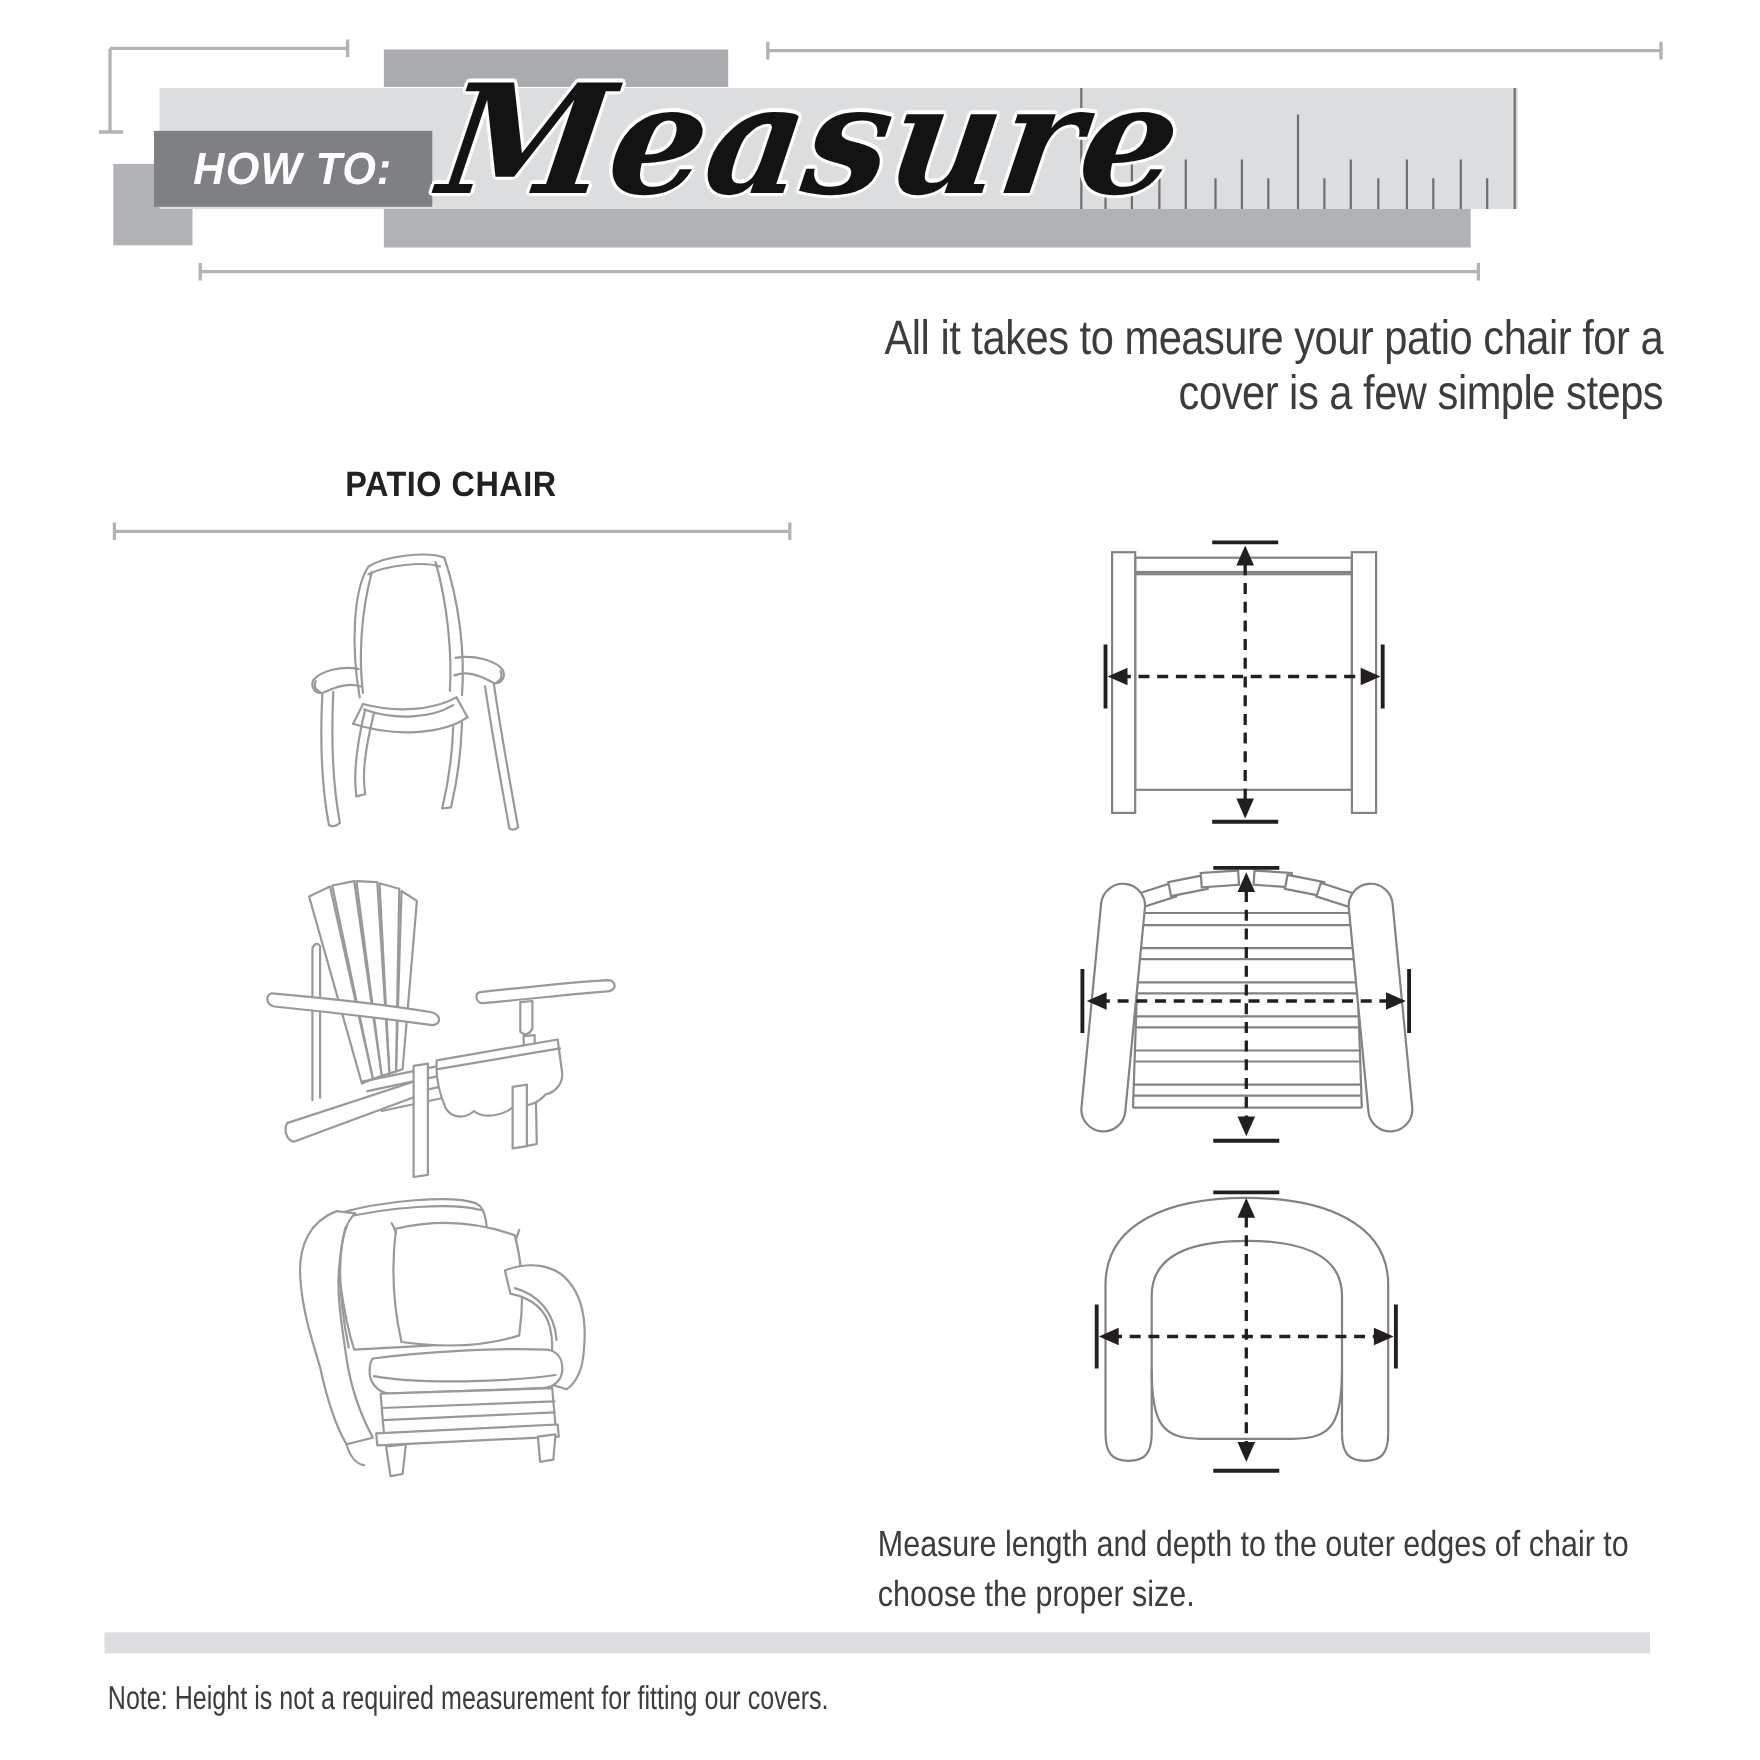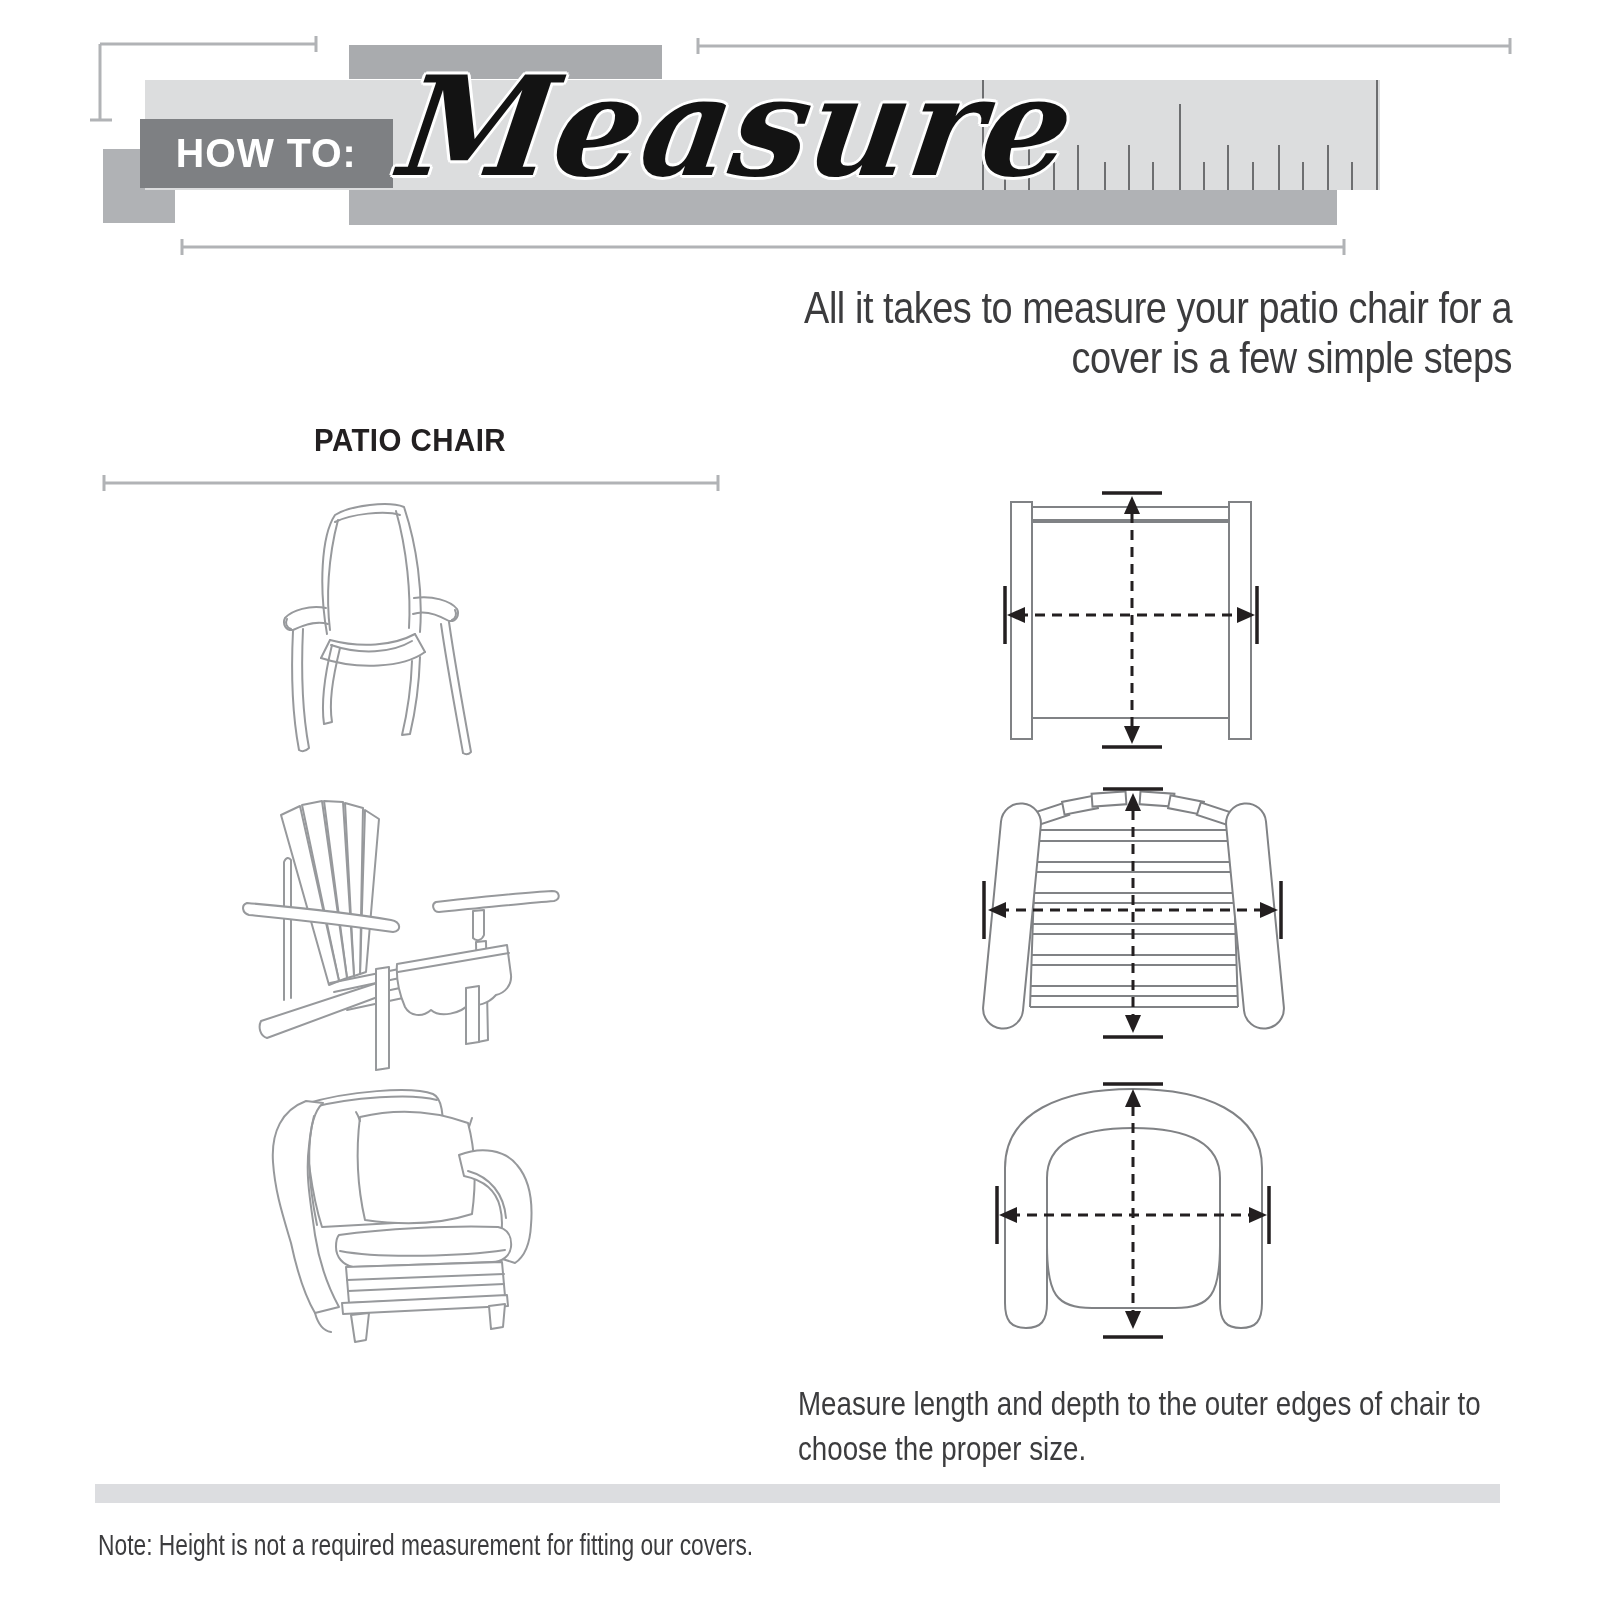--- a/index.html
+++ b/index.html
@@ -4,21 +4,21 @@
 <style>
   html,body{margin:0;padding:0;background:#fff;}
   body{width:1600px;height:1600px;position:relative;font-family:"Liberation Sans",sans-serif;overflow:hidden;}
   .abs{position:absolute;}
 
   
   .light-band{left:145px;top:80px;width:1235px;height:110px;background:#dcddde;}
   .accent-block{left:349px;top:45px;width:313px;height:34px;background:#a9abae;}
   .small-block{left:103px;top:149px;width:72px;height:74px;background:#b0b2b5;}
   .lower-band{left:349px;top:190px;width:988px;height:35px;background:#b0b2b5;}
-  .kicker-box{left:140px;top:119px;width:253px;height:69px;background:#7e8083;display:flex;align-items:center;justify-content:center;}
+  .kicker-box{left:140px;top:119px;width:253px;height:69px;background:#7e8083;display:flex;align-items:center;justify-content:center;font-style:italic;}
   .kicker-label{color:#fff;font-weight:bold;font-size:41px;letter-spacing:1px;transform:scaleX(.96);}
   .script-title{left:403px;top:44px;font-family:"DejaVu Serif",serif;font-style:italic;font-weight:bold;
     font-size:138px;line-height:1.2;color:#131313;transform:skewX(-8deg);
     text-shadow:-3px 0 #fff,3px 0 #fff,0 -3px #fff,0 3px #fff,-2px -2px #fff,2px 2px #fff,-2px 2px #fff,2px -2px #fff;}
 
   
   .intro{right:88px;top:283px;width:940px;text-align:right;font-size:44px;line-height:50px;color:#3c3c3e;
     letter-spacing:-.5px;transform:scaleX(.86);transform-origin:100% 0;}
   .section-heading{left:240px;top:422px;width:340px;text-align:center;font-weight:bold;font-size:32px;
     color:#232021;letter-spacing:.5px;transform:scaleX(.92);transform-origin:50% 0;}

